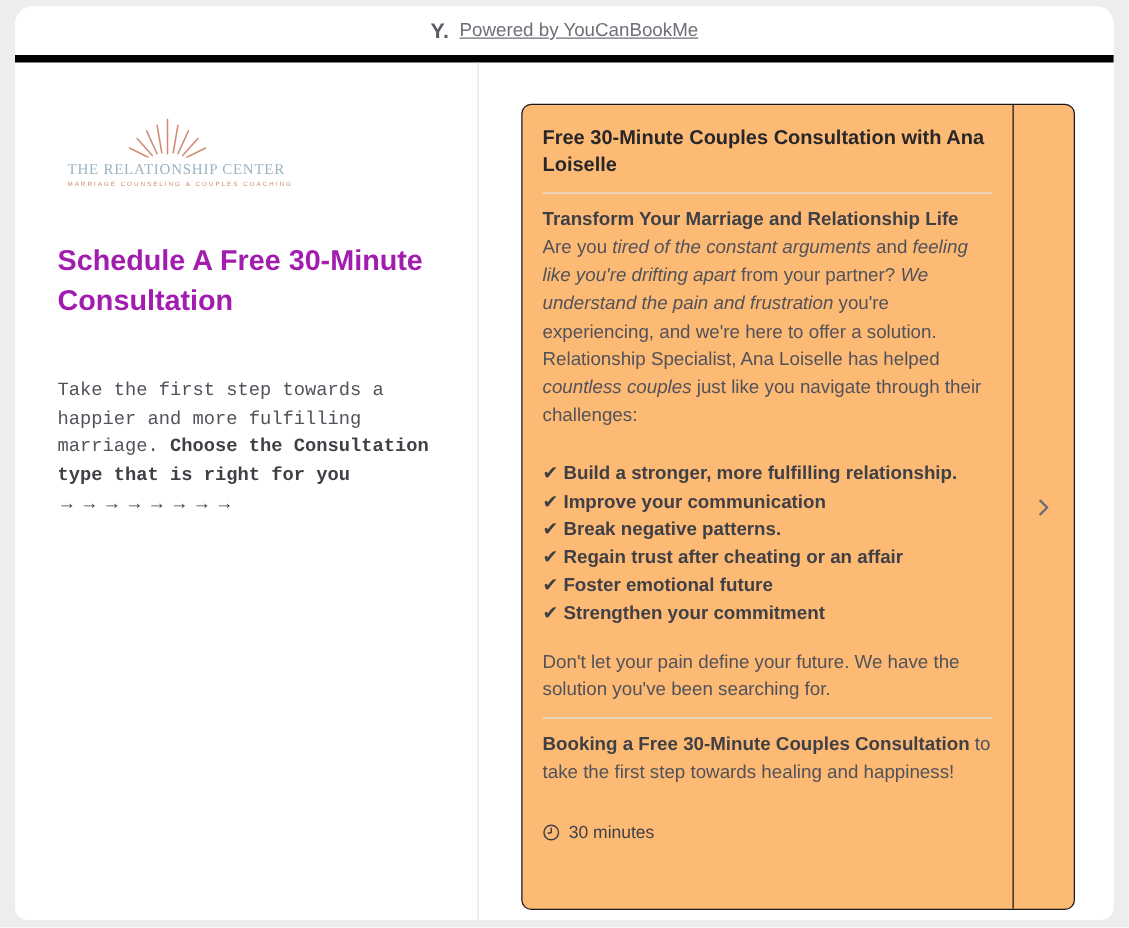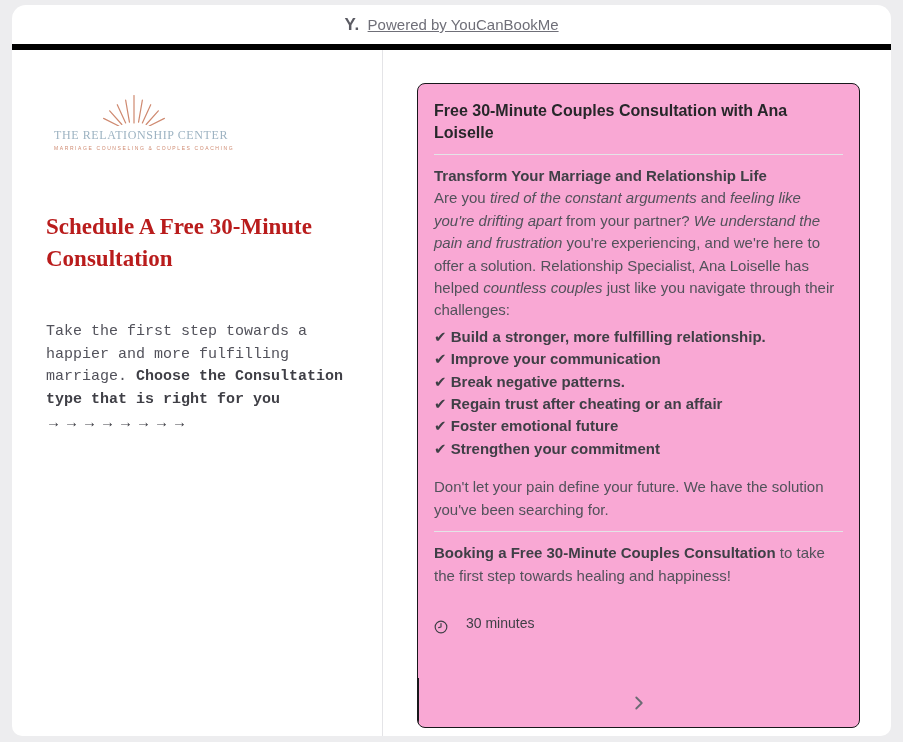--- a/index.html
+++ b/index.html
@@ -69,26 +69,25 @@
   }
   .logo-tagline {
     font-size: 5px;
     letter-spacing: 1.6px;
     color: #cf8a71;
     margin-top: 2px;
     white-space: nowrap;
   }
 
   .page-title {
-    margin-top: 60px;
+    margin-top: 41px;
     font-size: 23px;
     line-height: 32px;
     font-weight: 700;
-    color: #b91c1c;
-    font-family: Liberation Serif, serif;
+    color: #a21caf;
   }
   .left-intro {
     margin-top: 46px;
     font-size: 15px;
     line-height: 22.5px;
     color: #52525b;
     font-family: Liberation Mono, monospace;
   }
   .seg-bold { font-weight: 700; color: #3f3f46; }
   .seg-italic { font-style: italic; }
@@ -100,51 +99,50 @@
     letter-spacing: 3px;
   }
 
   
   .card {
     width: 443px;
     height: 645px;
     border: 1px solid #18181b;
     border-radius: 8px;
     display: flex;
-    background: #f9a8d4;
+    background: #fdba74;
     cursor: pointer;
     overflow: hidden;
-    flex-direction: column;
   }
   .card-main {
     flex: 1;
     padding: 16px;
     overflow: hidden;
   }
   .card-title {
     font-size: 16px;
     line-height: 22px;
     font-weight: 700;
     color: #27272a;
   }
   .card hr {
     border: none;
     border-top: 1px solid #e4e4e7;
     margin: 10px 0;
   }
   .card-body { font-size: 15px; line-height: 22.4px; color: #52525b; }
   .card-body p { margin: 0; }
   .card-body .para-gap { margin-top: 16px; }
-  .benefits { margin-top: 4px; }
+  .benefits { margin-top: 24px; }
   .list-line { font-weight: 700; color: #3f3f46; font-size: 15px; line-height: 22.4px; }
   .duration-row {
     margin-top: 25px;
     display: flex;
-    align-items: flex-end;
-    gap: 18px;
+    align-items: center;
+    gap: 7px;
     font-size: 14px;
     color: #3f3f46;
   }
   .clock-icon { flex: 0 0 auto; display: block; }
   .card-arrow {
     flex: 0 0 49px;
     border-left: 1px solid #18181b;
     display: flex;
     align-items: center;
     justify-content: center;

